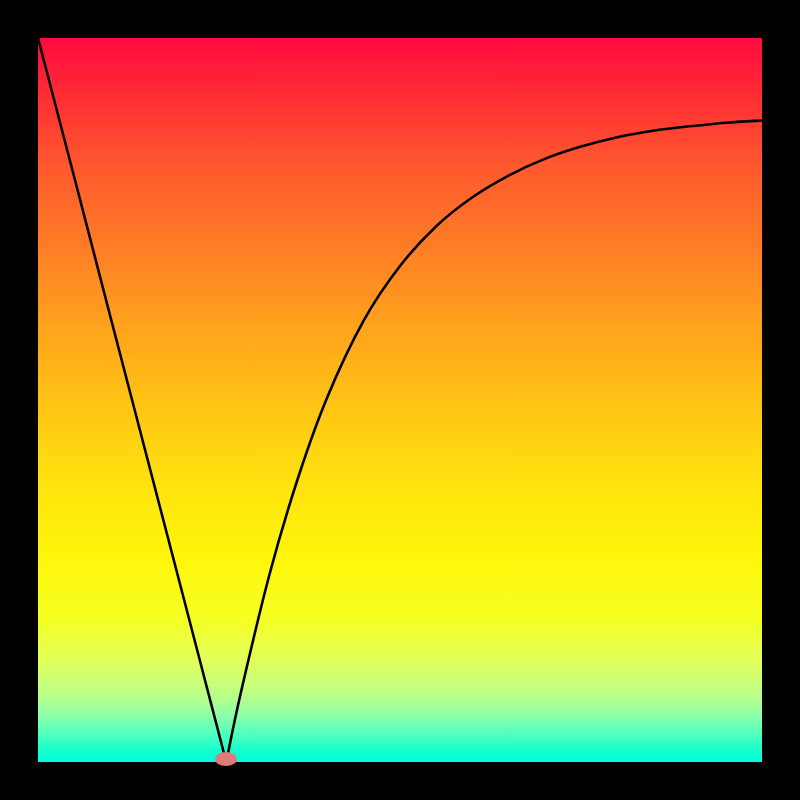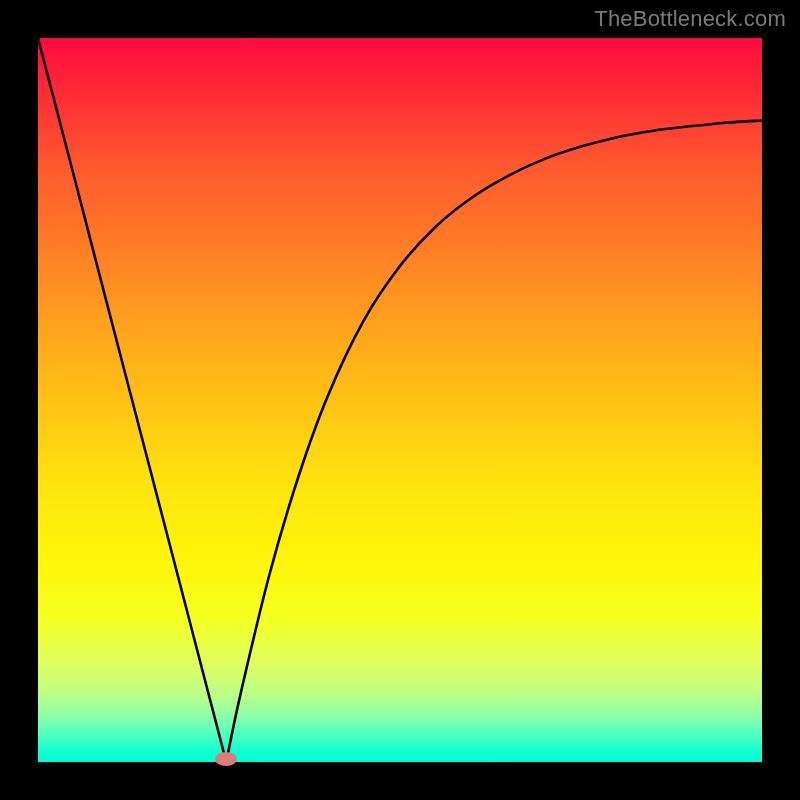--- a/index.html
+++ b/index.html
@@ -67,20 +67,19 @@
     top: 0;
     width: 724px;
     height: 724px;
     overflow: visible;
   }
 </style>
 </head>
 <body>
 
 <div class="frame">
-  <div class="watermark">TheBottleneck.com</div>
   <div class="plot">
     <svg class="curve" viewBox="0 0 724 724" preserveAspectRatio="none">
       <path id="curve-path" fill="none" stroke="#000000" stroke-width="2.6" stroke-linejoin="round" stroke-linecap="round" d="M0.00 0.00 L36.20 139.01 L72.40 278.74 L108.60 417.75 L144.80 556.76 L173.76 668.25 L188.24 724.00 C190.65 712.54 195.48 686.59 202.72 655.22 C209.96 623.85 222.03 571.96 231.68 535.76 C241.33 499.56 250.99 467.58 260.64 438.02 C270.29 408.46 278.74 384.32 289.60 358.38 C300.46 332.44 313.73 304.08 325.80 282.36 C337.87 260.64 349.93 243.75 362.00 228.06 C374.07 212.37 386.13 199.70 398.20 188.24 C410.27 176.78 422.33 167.73 434.40 159.28 C446.47 150.83 458.53 143.96 470.60 137.56 C482.67 131.16 494.73 125.73 506.80 120.91 C518.87 116.08 530.93 112.22 543.00 108.60 C555.07 104.98 567.13 101.84 579.20 99.19 C591.27 96.53 603.33 94.48 615.40 92.67 C627.47 90.86 639.53 89.66 651.60 88.33 C663.67 87.00 675.73 85.67 687.80 84.71 C699.87 83.74 717.97 82.90 724.00 82.54 "></path>
     </svg>
     <div class="marker" id="min-marker" style="left: 188.24px; top: 721px; background: rgb(224, 122, 122);"></div>
   </div>
 </div>
 
 </body></html>

